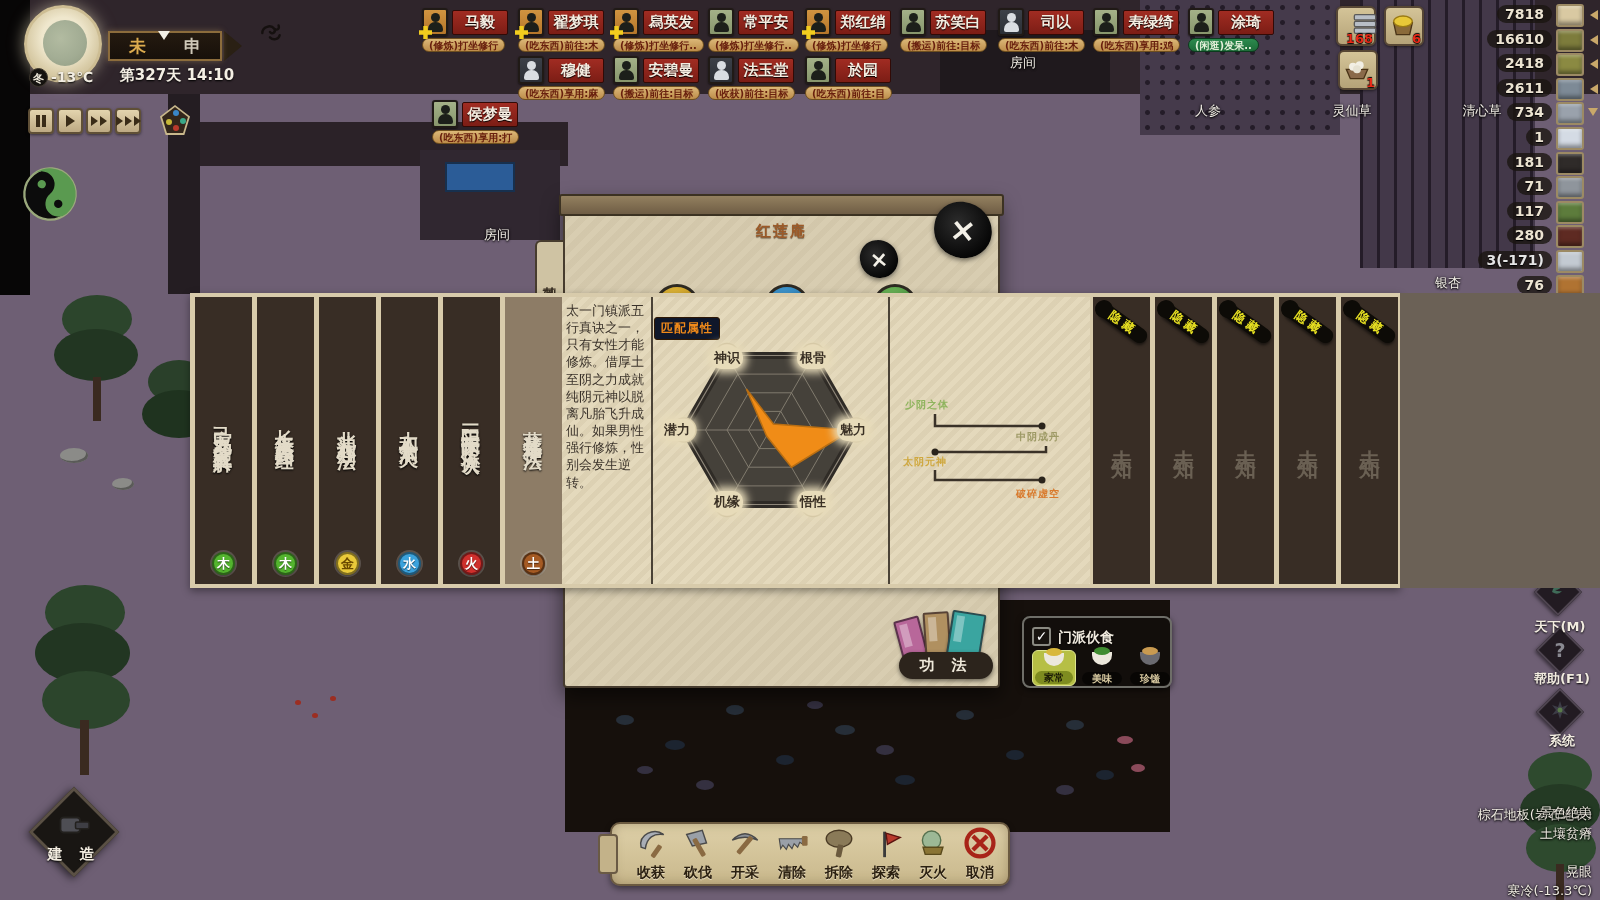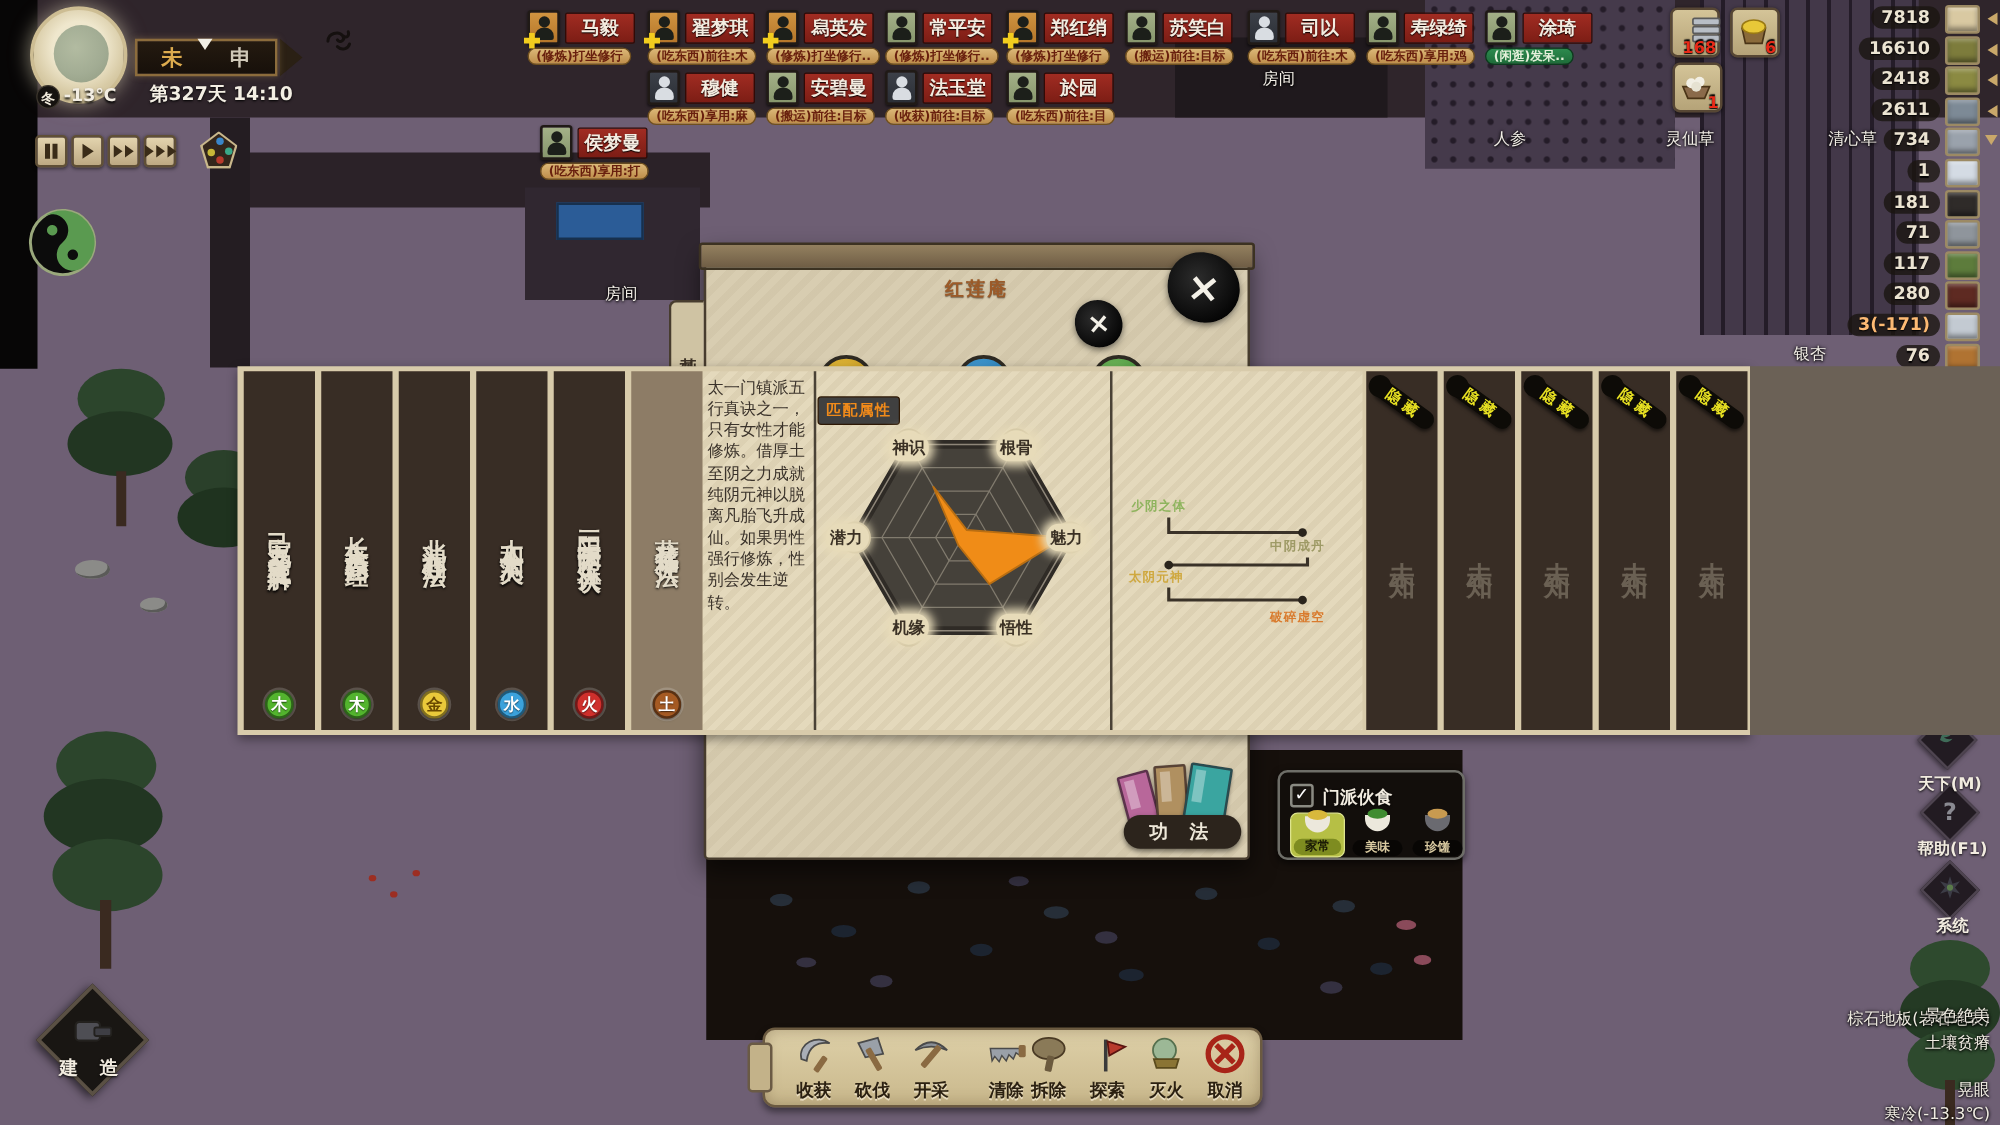--- a/index.html
+++ b/index.html
@@ -131,21 +131,21 @@
         display:flex;flex-direction:column;align-items:center;}
   .tcol.sel{background:#8d7c66;}
   .tname{flex:1;display:flex;align-items:center;justify-content:center;writing-mode:vertical-rl;
         text-orientation:upright;font-size:19px;font-weight:bold;color:#e3dbc8;letter-spacing:4px;
         text-shadow:0 1px 2px #000;padding-top:4px;}
   .ebadge{width:23px;height:23px;border-radius:50%;margin-bottom:9px;border:2px solid rgba(0,0,0,.45);
         box-shadow:0 0 0 2px rgba(255,255,255,.18),0 1px 2px rgba(0,0,0,.5);display:flex;align-items:center;
         justify-content:center;font-size:13px;font-weight:bold;color:#fff;text-shadow:0 1px 1px rgba(0,0,0,.6);}
   #desc{left:566px;top:302px;width:84px;height:276px;z-index:42;font-size:13px;line-height:1.32;
         color:#3b332b;font-weight:500;}
-  .match-badge{left:654px;top:317px;z-index:42;background:#404040;color:#f08a1a;border:1px solid #2e1804;
+  .match-badge{left:654px;top:317px;z-index:42;background:#0f172a;color:#f08a1a;border:1px solid #2e1804;
         border-radius:3px;font-size:12px;font-weight:bold;letter-spacing:1px;padding:2px 6px;}
   #radar-svg{left:675px;top:338px;z-index:42;}
   .rlabel{position:absolute;z-index:43;transform:translate(-50%,-50%);font-size:13px;font-weight:bold;
         color:#3a3024;background:#e7dbb9;padding:2px 3px;border-radius:10px;box-shadow:0 0 8px 4px #e7dbb9;}
   #path-svg{left:880px;top:400px;z-index:42;}
   .pnode{position:absolute;z-index:43;font-size:10px;font-weight:bold;letter-spacing:1px;white-space:nowrap;}
   .ucol{position:absolute;top:297px;width:57px;height:287px;background:#382d25;z-index:41;cursor:pointer;}
   .ulabel{position:absolute;top:50%;left:50%;transform:translate(-50%,-50%);writing-mode:vertical-rl;
         text-orientation:upright;font-size:21px;font-weight:bold;color:#6a6053;letter-spacing:8px;}
   .ribbon{position:absolute;left:6px;top:6px;width:56px;height:15px;background:#0d0b07;border-radius:8px;
@@ -455,21 +455,21 @@
       </div>
       <div class="res-row" style="top: 201.8px;">
         <div class="res-pill">117</div>
         <div class="res-icon" style="background: rgb(93, 124, 60);"></div>
       </div>
       <div class="res-row" style="top: 226.4px;">
         <div class="res-pill">280</div>
         <div class="res-icon" style="background: rgb(94, 42, 34);"></div>
       </div>
       <div class="res-row" style="top: 251px;">
-        <div class="res-pill" style="color: #fdba74;">3(-171)</div>
+        <div class="res-pill" style="color: #e5e5e5;">3(-171)</div>
         <div class="res-icon" style="background: rgb(195, 202, 210);"></div>
       </div>
       <div class="res-row" style="top: 275.6px;">
         <div class="res-pill">76</div>
         <div class="res-icon" style="background: rgb(176, 115, 50);"></div>
       </div>
     </div>
 
   <div class="abs" id="room-modal">
     <div class="topbar"></div>
@@ -622,21 +622,21 @@
               <rect x="14" y="13" width="3.5" height="10" rx="1" transform="rotate(35 16 18)" fill="#8a6a42"></rect>
             </svg></span><div class="tlabel">收获</div></div>
         <div class="tool" style="left: 63px;"><span><svg viewBox="0 0 24 24" width="34" height="34">
               <polygon points="4,6 15,3 18,12 8,14" fill="#9aa0a8" stroke="#4a4a4a"></polygon>
               <rect x="11" y="8" width="3.5" height="14" rx="1" transform="rotate(-30 13 15)" fill="#8a6a42"></rect>
             </svg></span><div class="tlabel">砍伐</div></div>
         <div class="tool" style="left: 110px;"><span><svg viewBox="0 0 24 24" width="34" height="34">
               <path d="M3 10 Q12 1 21 10 Q12 6 3 10 Z" fill="#8a8f96" stroke="#4a4a4a"></path>
               <rect x="10.5" y="6" width="3.5" height="15" rx="1" transform="rotate(40 12 13)" fill="#8a6a42"></rect>
             </svg></span><div class="tlabel">开采</div></div>
-        <div class="tool" style="left: 170px;"><span><svg viewBox="0 0 24 24" width="34" height="34">
+        <div class="tool" style="left: 157px;"><span><svg viewBox="0 0 24 24" width="34" height="34">
               <path d="M3 9 H20 V13 L17.5 11.5 L16 15 L13.5 12.5 L12 16 L9.5 13 L8 16.5 L5.5 13.5 L4 16 Z" fill="#9aa0a8" stroke="#4a4a4a" stroke-width=".8"></path>
               <rect x="19" y="7" width="4" height="7" rx="1" fill="#8a6a42"></rect>
             </svg></span><div class="tlabel">清除</div></div>
         <div class="tool" style="left: 204px;"><span><svg viewBox="0 0 24 24" width="34" height="34">
               <ellipse cx="12" cy="9" rx="9" ry="6" fill="#8a7a58" stroke="#4a3a24"></ellipse>
               <rect x="10.5" y="13" width="4" height="9" rx="1" transform="rotate(12 12 17)" fill="#6b5a3e"></rect>
             </svg></span><div class="tlabel">拆除</div></div>
         <div class="tool" style="left: 251px;"><span><svg viewBox="0 0 24 24" width="34" height="34">
               <rect x="10" y="4" width="2" height="18" fill="#3a3a3a"></rect>
               <path d="M12 5 L22 8 L13 13 Z" fill="#b83a2c" stroke="#5a1410"></path>

